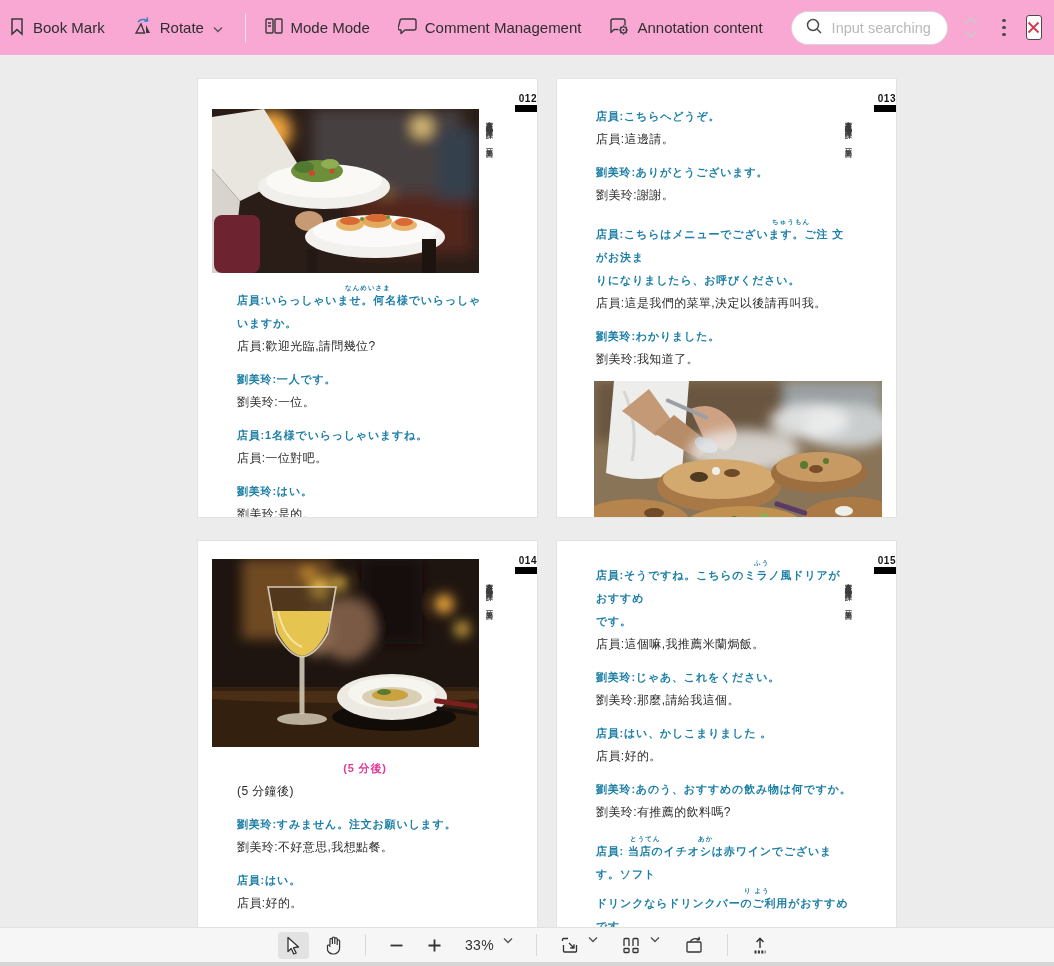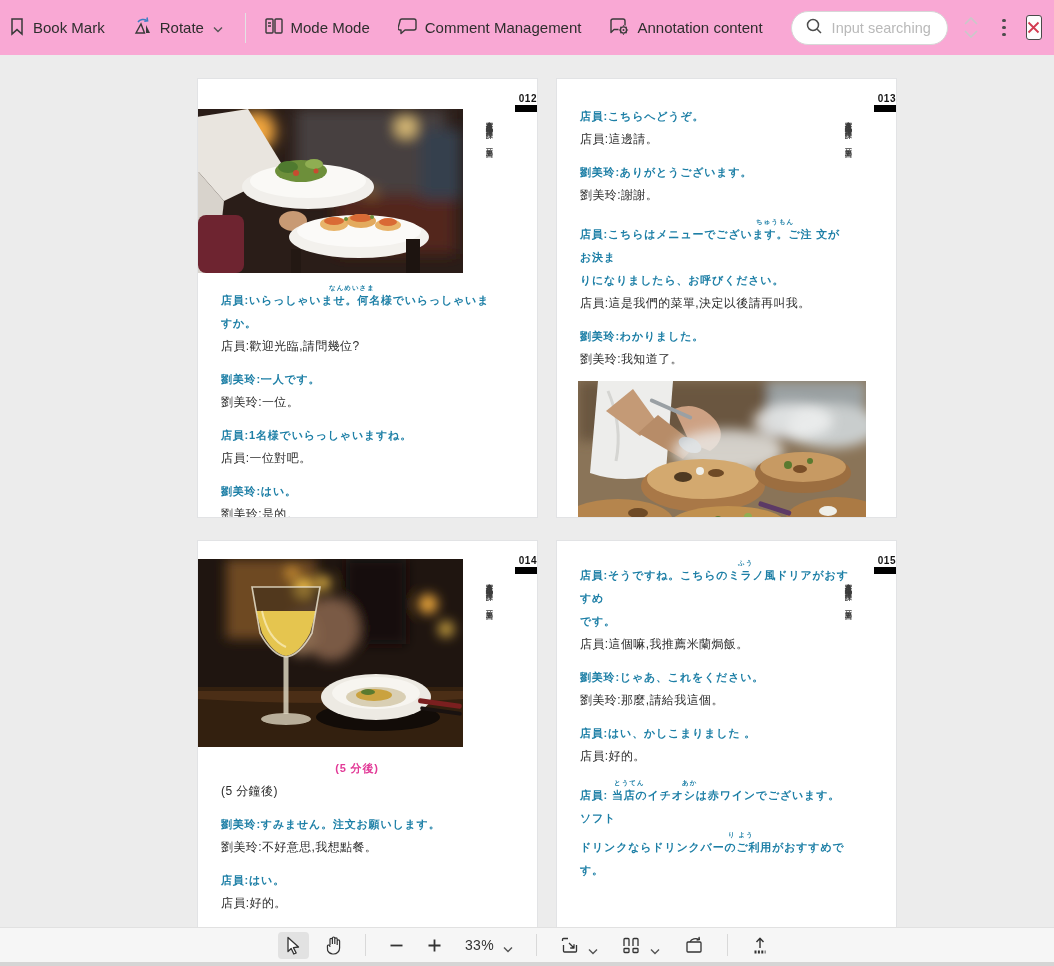--- a/index.html
+++ b/index.html
@@ -22,21 +22,21 @@
   .kebab { display:flex; flex-direction:column; gap:3.5px; margin:0 20px 0 24px; cursor:pointer; }
   .kebab i { width:3.5px; height:3.5px; border-radius:50%; background:#4c4c4c; }
   .close-btn { width:25px; height:25px; border:1.5px solid #4a4a4a; border-radius:3px; background:#fdfdfd;
     display:flex; align-items:center; justify-content:center; cursor:pointer; }
 
   
   .canvas { position:relative; height:872px; background:#ececec; overflow:hidden; }
   .pages-grid { position:absolute; left:197px; top:23px; display:grid;
     grid-template-columns:341px 341px; column-gap:18px; row-gap:22px; }
   .page { width:341px; height:440px; background:#fff; border:1px solid #e2e3e5; position:relative; overflow:hidden; }
-  .page-content { padding:0 44px 0 23px; }
+  .page-content { padding:0 44px 0 39px; }
   .page-num { position:absolute; top:14px; right:0; text-align:right;
     font-size:10px; font-weight:bold; color:#141414; letter-spacing:.5px; }
   .num-bar { width:22px; height:7px; background:#000; margin-top:1px; }
   .side-label { position:absolute; right:43px; top:37px; writing-mode:vertical-rl;
     font-size:7px; color:#3c3c3c; letter-spacing:1.5px; font-weight:bold; }
   .side-label .chap { margin-top:16px; display:inline-block; }
 
   .group { margin-bottom:10px; }
   .jp-line { font-size:11px; font-weight:bold; color:#1d7fa6; line-height:23px; letter-spacing:.8px; }
   .jp-line.pink { color:#e23a97;text-align:center; }
@@ -49,21 +49,21 @@
   .photo-waiter { width:267px; height:164px; margin-top:30px; }
   .photo-chef   { width:288px; height:153px; margin-left:-2px; margin-top:3px; }
   .photo-wine   { width:267px; height:188px; margin-top:18px; }
   .page-013 .group:first-child { padding-top:26px; }
   .page-015 .group:first-child { padding-top:17px; }
 
   
   .bottombar { height:35px; background:#f6f6f6; border-top:1px solid #e1e1e1;
     display:flex; align-items:center; justify-content:center; gap:9px; }
   .bottom-strip { height:4px; background:#d5d5d5; }
-  .tool { display:flex; align-items:flex-end; justify-content:center; padding:4px 7px; cursor:pointer; gap:9px; }
+  .tool { display:flex; align-items:flex-start; justify-content:center; padding:4px 7px; cursor:pointer; gap:9px; }
   .tool.selected { background:#e2e2e2; border-radius:4px; }
   .bb-divider { width:1px; height:22px; background:#d9d9d9; margin:0 7px; }
   .zoom-level { font-size:14px; color:#333; letter-spacing:.3px; }
 </style>
 </head>
 <body>
 
 <div class="topbar">
   <div class="tb-item">
     <span>
@@ -383,20 +383,24 @@
           </div>
           <div class="group">
             <div class="jp-line">劉美玲:じゃあ、これをください。</div>
             <div class="cn-line">劉美玲:那麼,請給我這個。</div>
           </div>
           <div class="group">
             <div class="jp-line">店員:はい、かしこまりました 。</div>
             <div class="cn-line">店員:好的。</div>
           </div>
           <div class="group">
+            <div class="jp-line">劉美玲:あのう、おすすめの飲み物は何ですか。</div>
+            <div class="cn-line">劉美玲:有推薦的飲料嗎?</div>
+          </div>
+          <div class="group">
             <div class="furi-row">
               <span style="left: 34px;">とうてん</span>
               <span style="left: 102px;">あか</span>
             </div>
             <div class="jp-line">店員: 当店のイチオシは赤ワインでございます。ソフト</div>
             <div class="furi-row">
               <span style="left: 148px;">り よう</span>
             </div>
             <div class="jp-line">ドリンクならドリンクバーのご利用がおすすめです。</div>
           </div>

